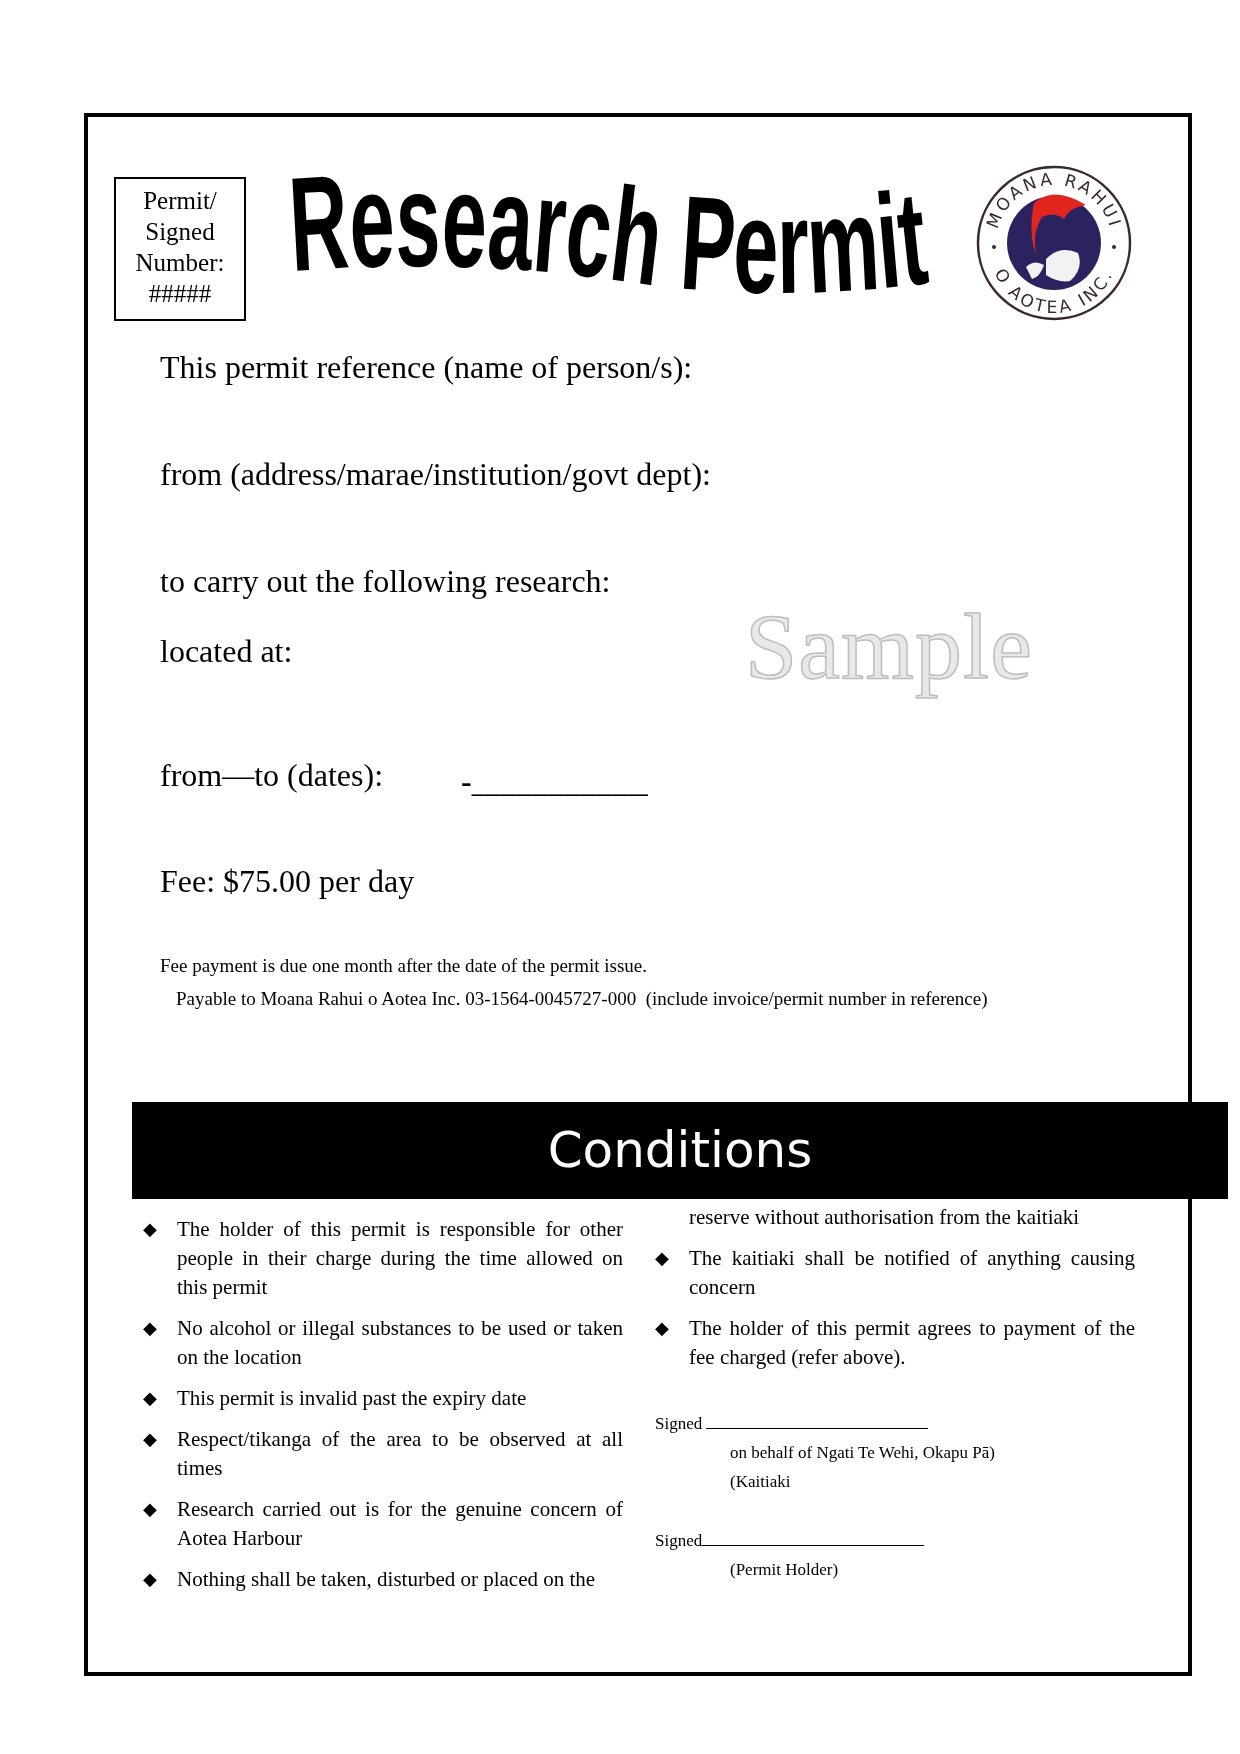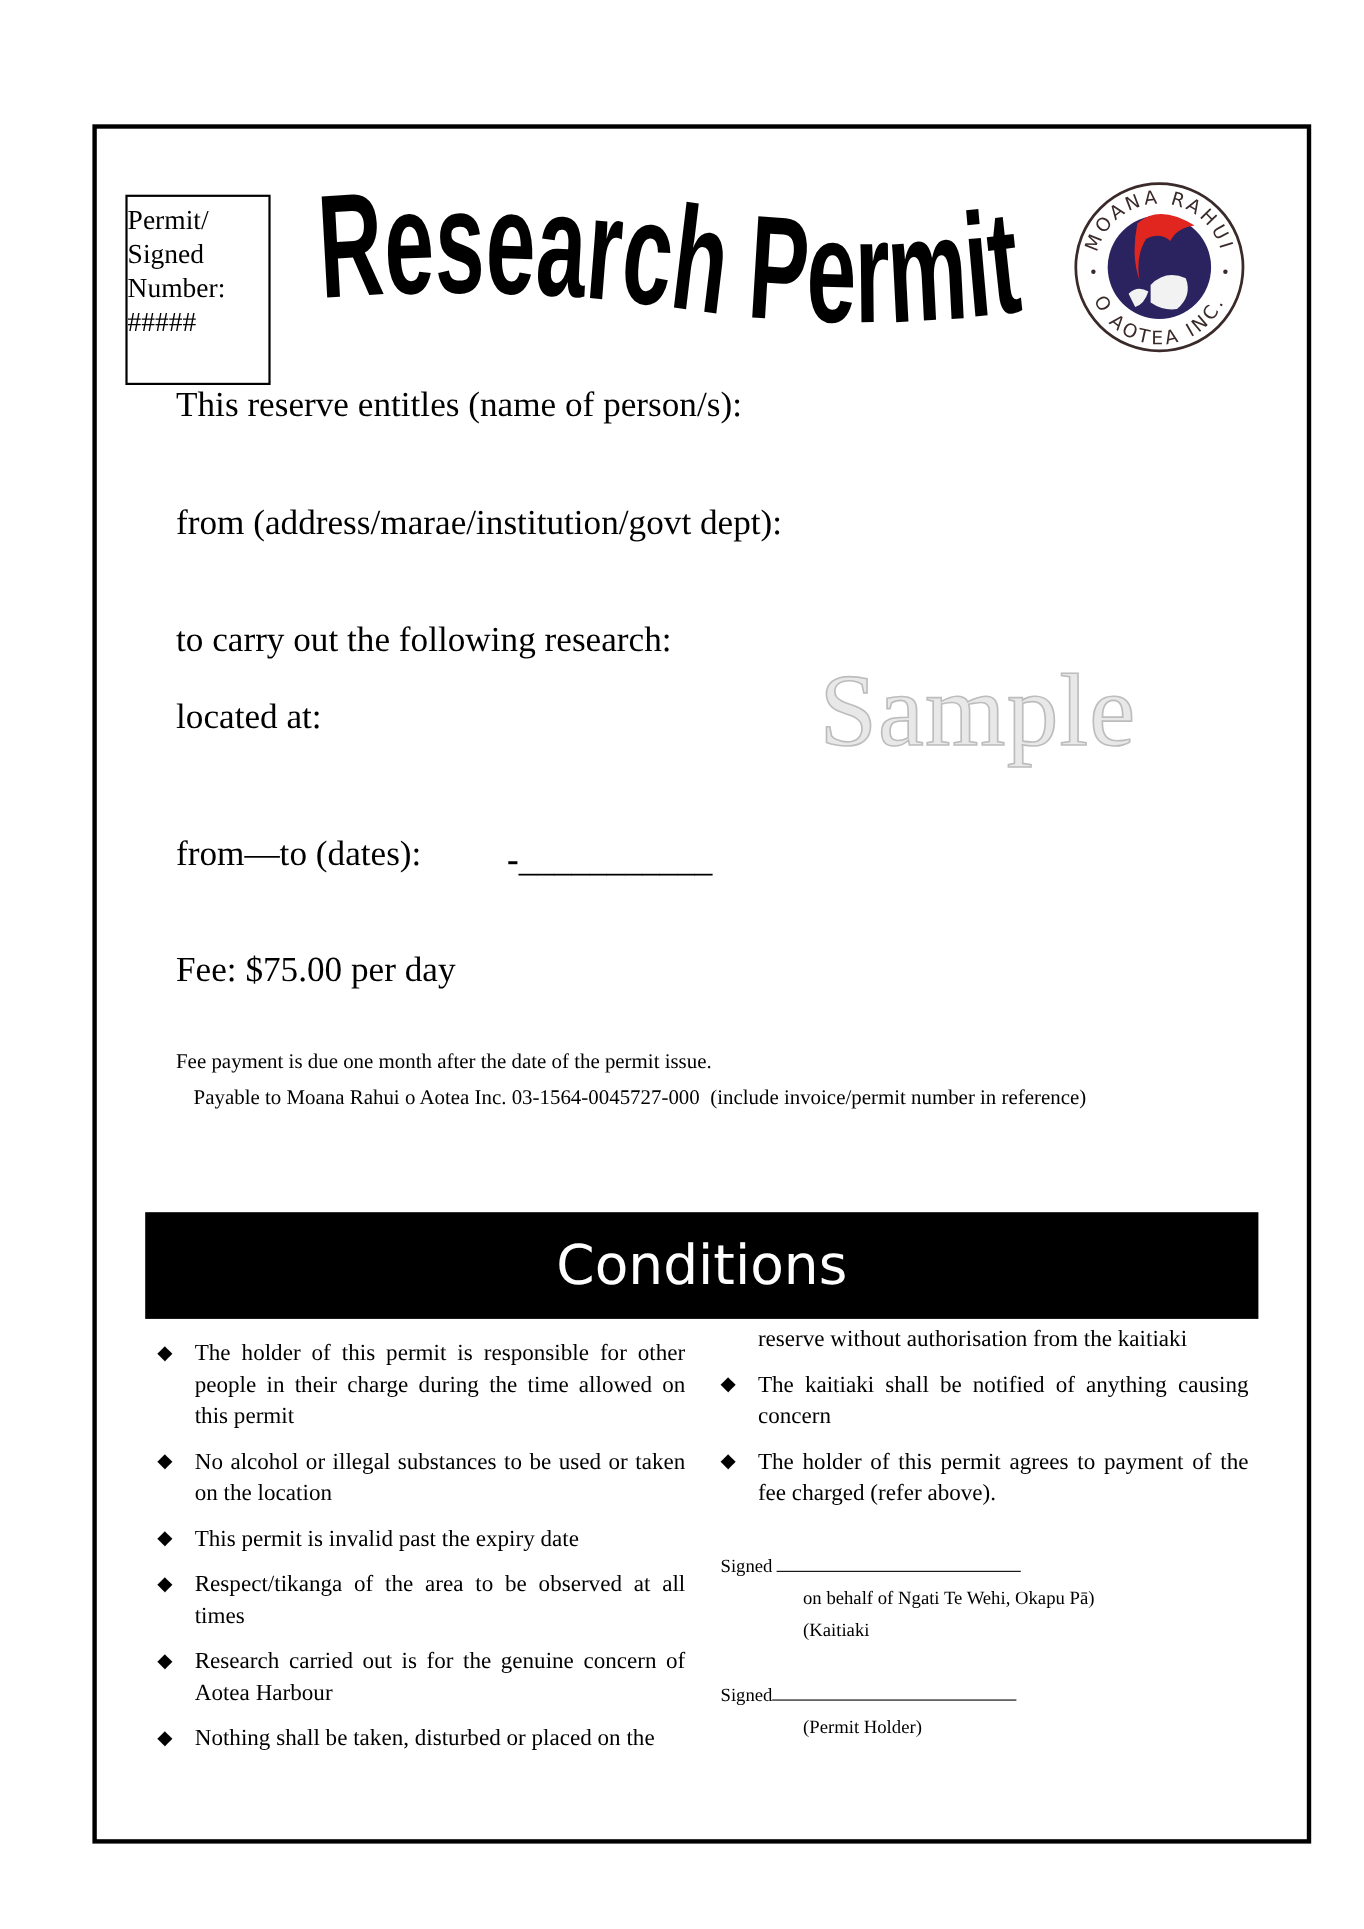--- a/index.html
+++ b/index.html
@@ -1,33 +1,33 @@
 <!DOCTYPE html>
 <html><head>
 <meta charset="utf-8">
 <style>
   html, body { margin:0; padding:0; background:#ffffff; }
   body { width:1240px; height:1754px; position:relative; overflow:hidden;
          font-family:"Liberation Serif", "DejaVu Serif", serif; color:#000; }
   .frame { position:absolute; left:84px; top:113px; width:1100px; height:1555px;
            border:4px solid #000; }
-  .invoice-box { position:absolute; left:114px; top:177px; width:132px; height:173px;
-                 border:2px solid #000; text-align:left; font-size:25px; line-height:31px;
+  .invoice-box { position:absolute; left:114px; top:177px; width:132px; height:144px;
+                 border:2px solid #000; text-align:center; font-size:25px; line-height:31px;
                  padding-top:6px; box-sizing:border-box; }
   .title { position:absolute; left:292px; top:160px; width:650px; height:160px; }
   .title svg { width:100%; height:100%; overflow:visible; }
   .title text { font-family:"Liberation Sans", "DejaVu Sans", sans-serif; font-weight:bold; }
   .logo { position:absolute; left:974px; top:163px; width:160px; height:160px; }
   .field { position:absolute; left:160px; font-size:32px; white-space:nowrap; }
   .dates-blank { position:absolute; left:461px; top:763px; font-size:32px; white-space:nowrap; }
   .dates-blank .dash { font-weight:bold; }
   .watermark { position:absolute; left:745px; top:592px; font-size:94px; color:#e8e8e8;
                -webkit-text-stroke:1.5px #bdbdbd; white-space:nowrap; letter-spacing:1px; }
   .note { position:absolute; left:160px; font-size:19px; white-space:nowrap; }
-  .cond-bar { position:absolute; left:132px; top:1102px; width:1012px; height:97px;
+  .cond-bar { position:absolute; left:132px; top:1102px; width:1096px; height:97px;
               background:#000; color:#fff; text-align:center;
               font-family:"DejaVu Sans", "Liberation Sans", sans-serif; font-size:50px; line-height:97px; }
   .col { position:absolute; font-size:21px; line-height:29px; }
   .col-left { left:143px; top:1215px; width:480px; }
   .col-right { left:655px; top:1203px; width:480px; }
   .bullet { position:relative; padding-left:34px; margin-bottom:12px; text-align:justify; }
   .bullet .diamond { position:absolute; left:0; top:0; font-size:18px; }
   .cont { padding-left:34px; margin-bottom:12px; }
   .sig { position:absolute; left:655px; font-size:17px; line-height:29px; white-space:nowrap; }
   .sig .line { display:inline-block; border-bottom:1.5px solid #000; width:222px; height:20px; vertical-align:baseline; }
@@ -71,21 +71,21 @@
       <textPath href="#toparc" startOffset="50%" text-anchor="middle">MOANA RAHUI</textPath>
     </text>
     <text font-family="DejaVu Sans, sans-serif" font-size="17" fill="#3a2a2a" letter-spacing="3">
       <textPath href="#botarc" startOffset="50%" text-anchor="middle">O AOTEA INC.</textPath>
     </text>
     <circle cx="20" cy="84" r="2" fill="#3a2a2a"></circle>
     <circle cx="140" cy="84" r="2" fill="#3a2a2a"></circle>
   </svg>
 </div>
 
-<div class="field" style="top:349px;">This reserve entitles (name of person/s):</div>
+<div class="field" style="top:349px;">This permit reference (name of person/s):</div>
 <div class="field" style="top:456px;text-align:right;">from (address/marae/institution/govt dept):</div>
 <div class="field" style="top:563px;">to carry out the following research:</div>
 <div class="field" style="top:633px;">located at:</div>
 <div class="field" style="top:757px;">from—to (dates):</div>
 <div class="dates-blank">
   <span class="dash">-</span><span>___________</span>
 </div>
 <div class="field" style="top:863px;">Fee: $75.00 per day</div>
 
 <div class="watermark">Sample</div>

